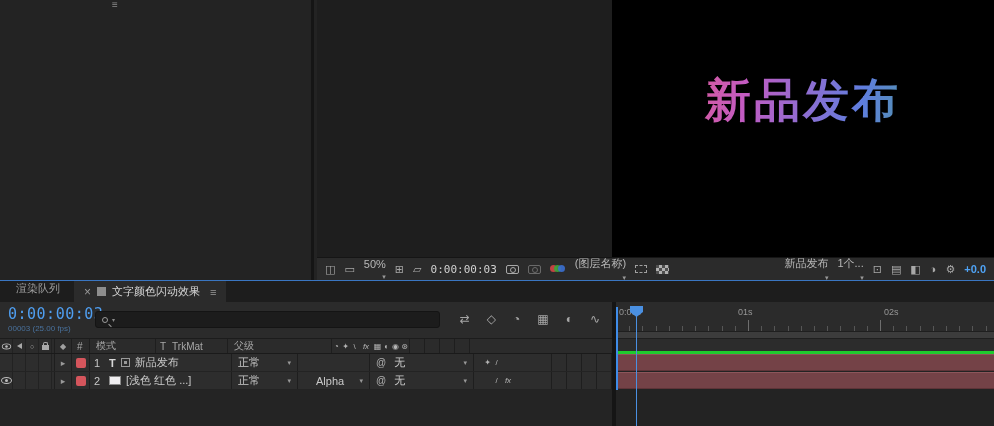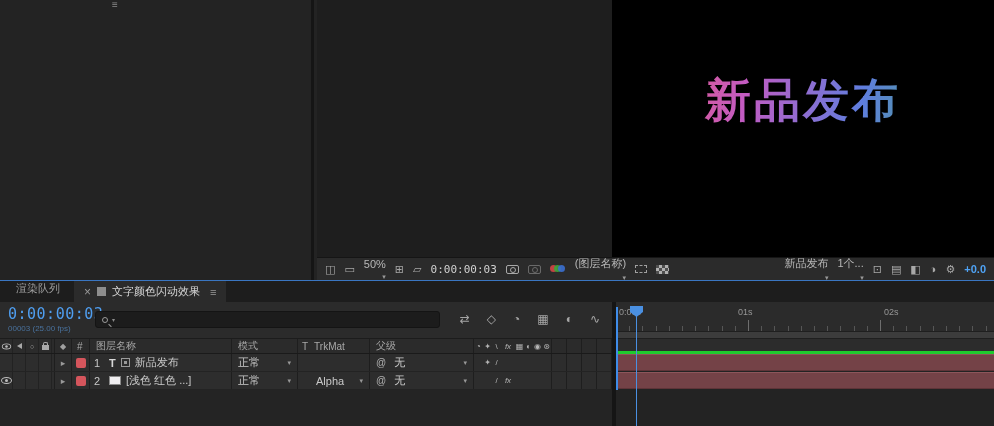--- a/index.html
+++ b/index.html
@@ -249,23 +249,20 @@
                   <span class="icon-lock"></span>
                 </span>
             </div>
           </div>
           <div class="cell c-label" style="justify-content:center;">
               <span class="hdr-ico">◆</span>
             </div>
           <div class="cell c-hash" style="padding-left:5px;">
               <span>#</span>
             </div>
-          <div class="cell c-name" style="padding-left:6px;">
-              <span>图层名称</span>
-            </div>
           <div class="cell c-mode" style="padding-left:6px;">
               <span>模式</span>
             </div>
           <div class="cell c-trk" style="padding-left:4px; gap:6px;">
             <span>T</span>
             <span>TrkMat</span>
           </div>
           <div class="cell c-parent" style="padding-left:6px;">
               <span>父级</span>
             </div>

